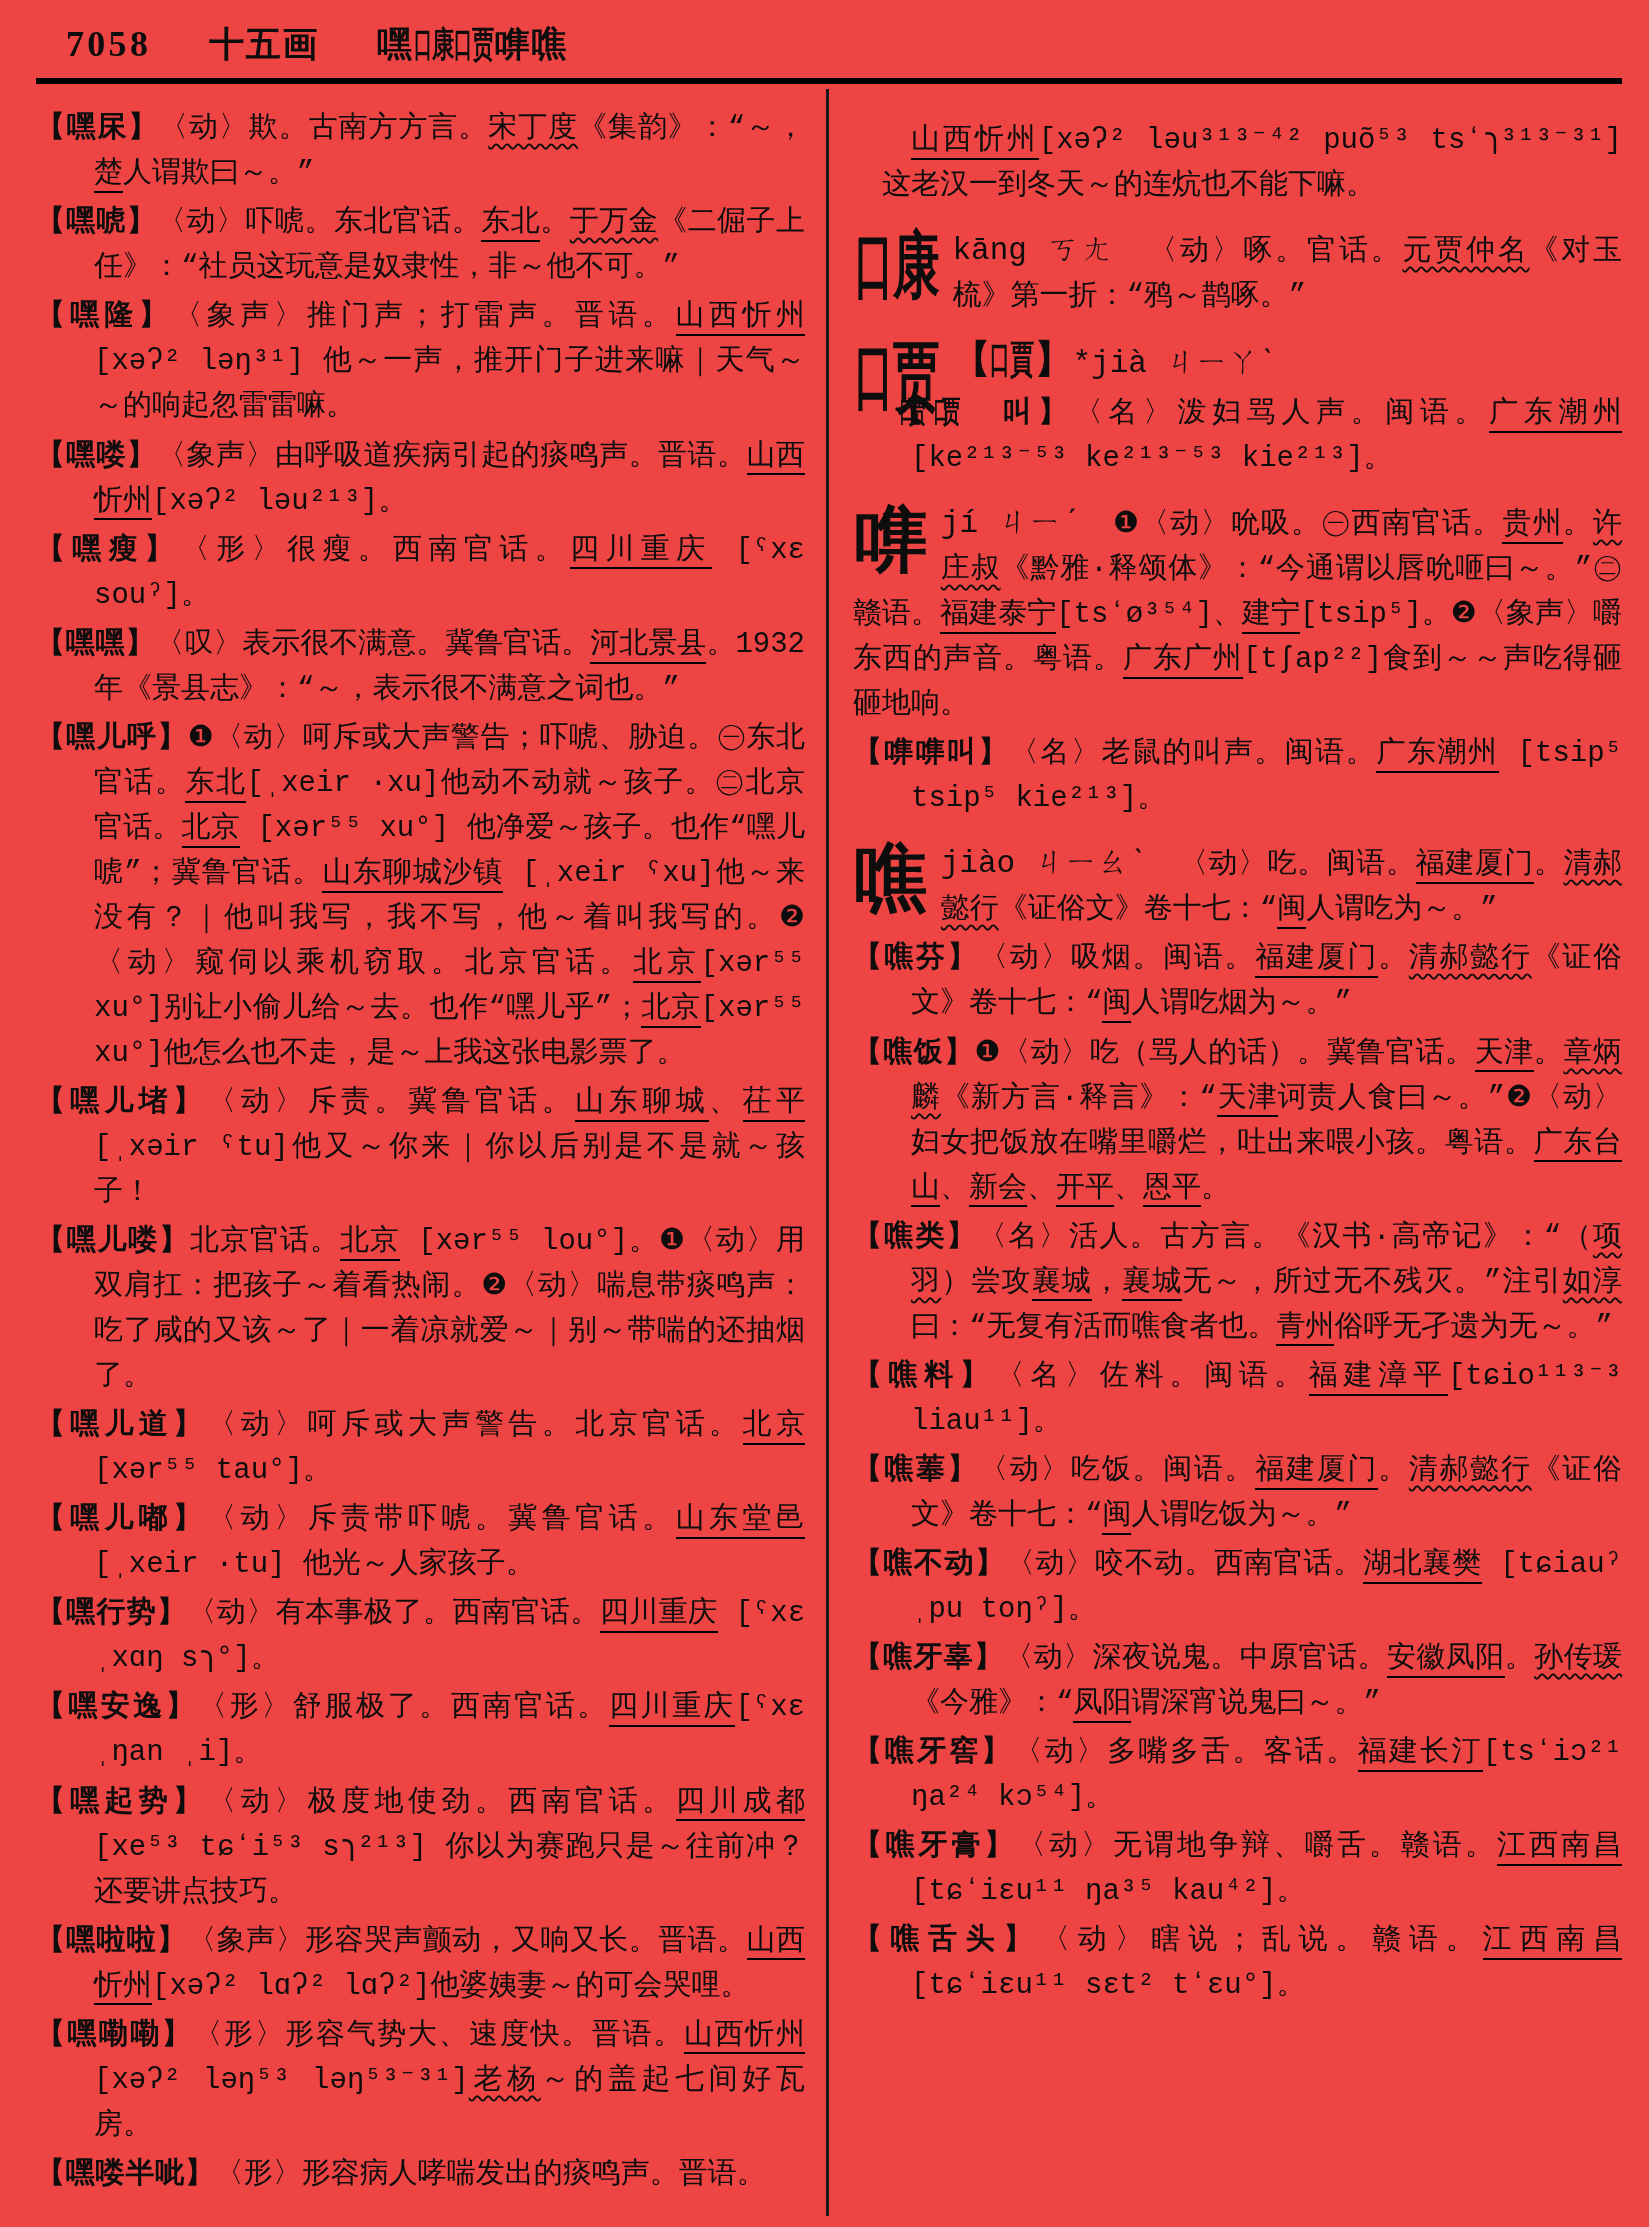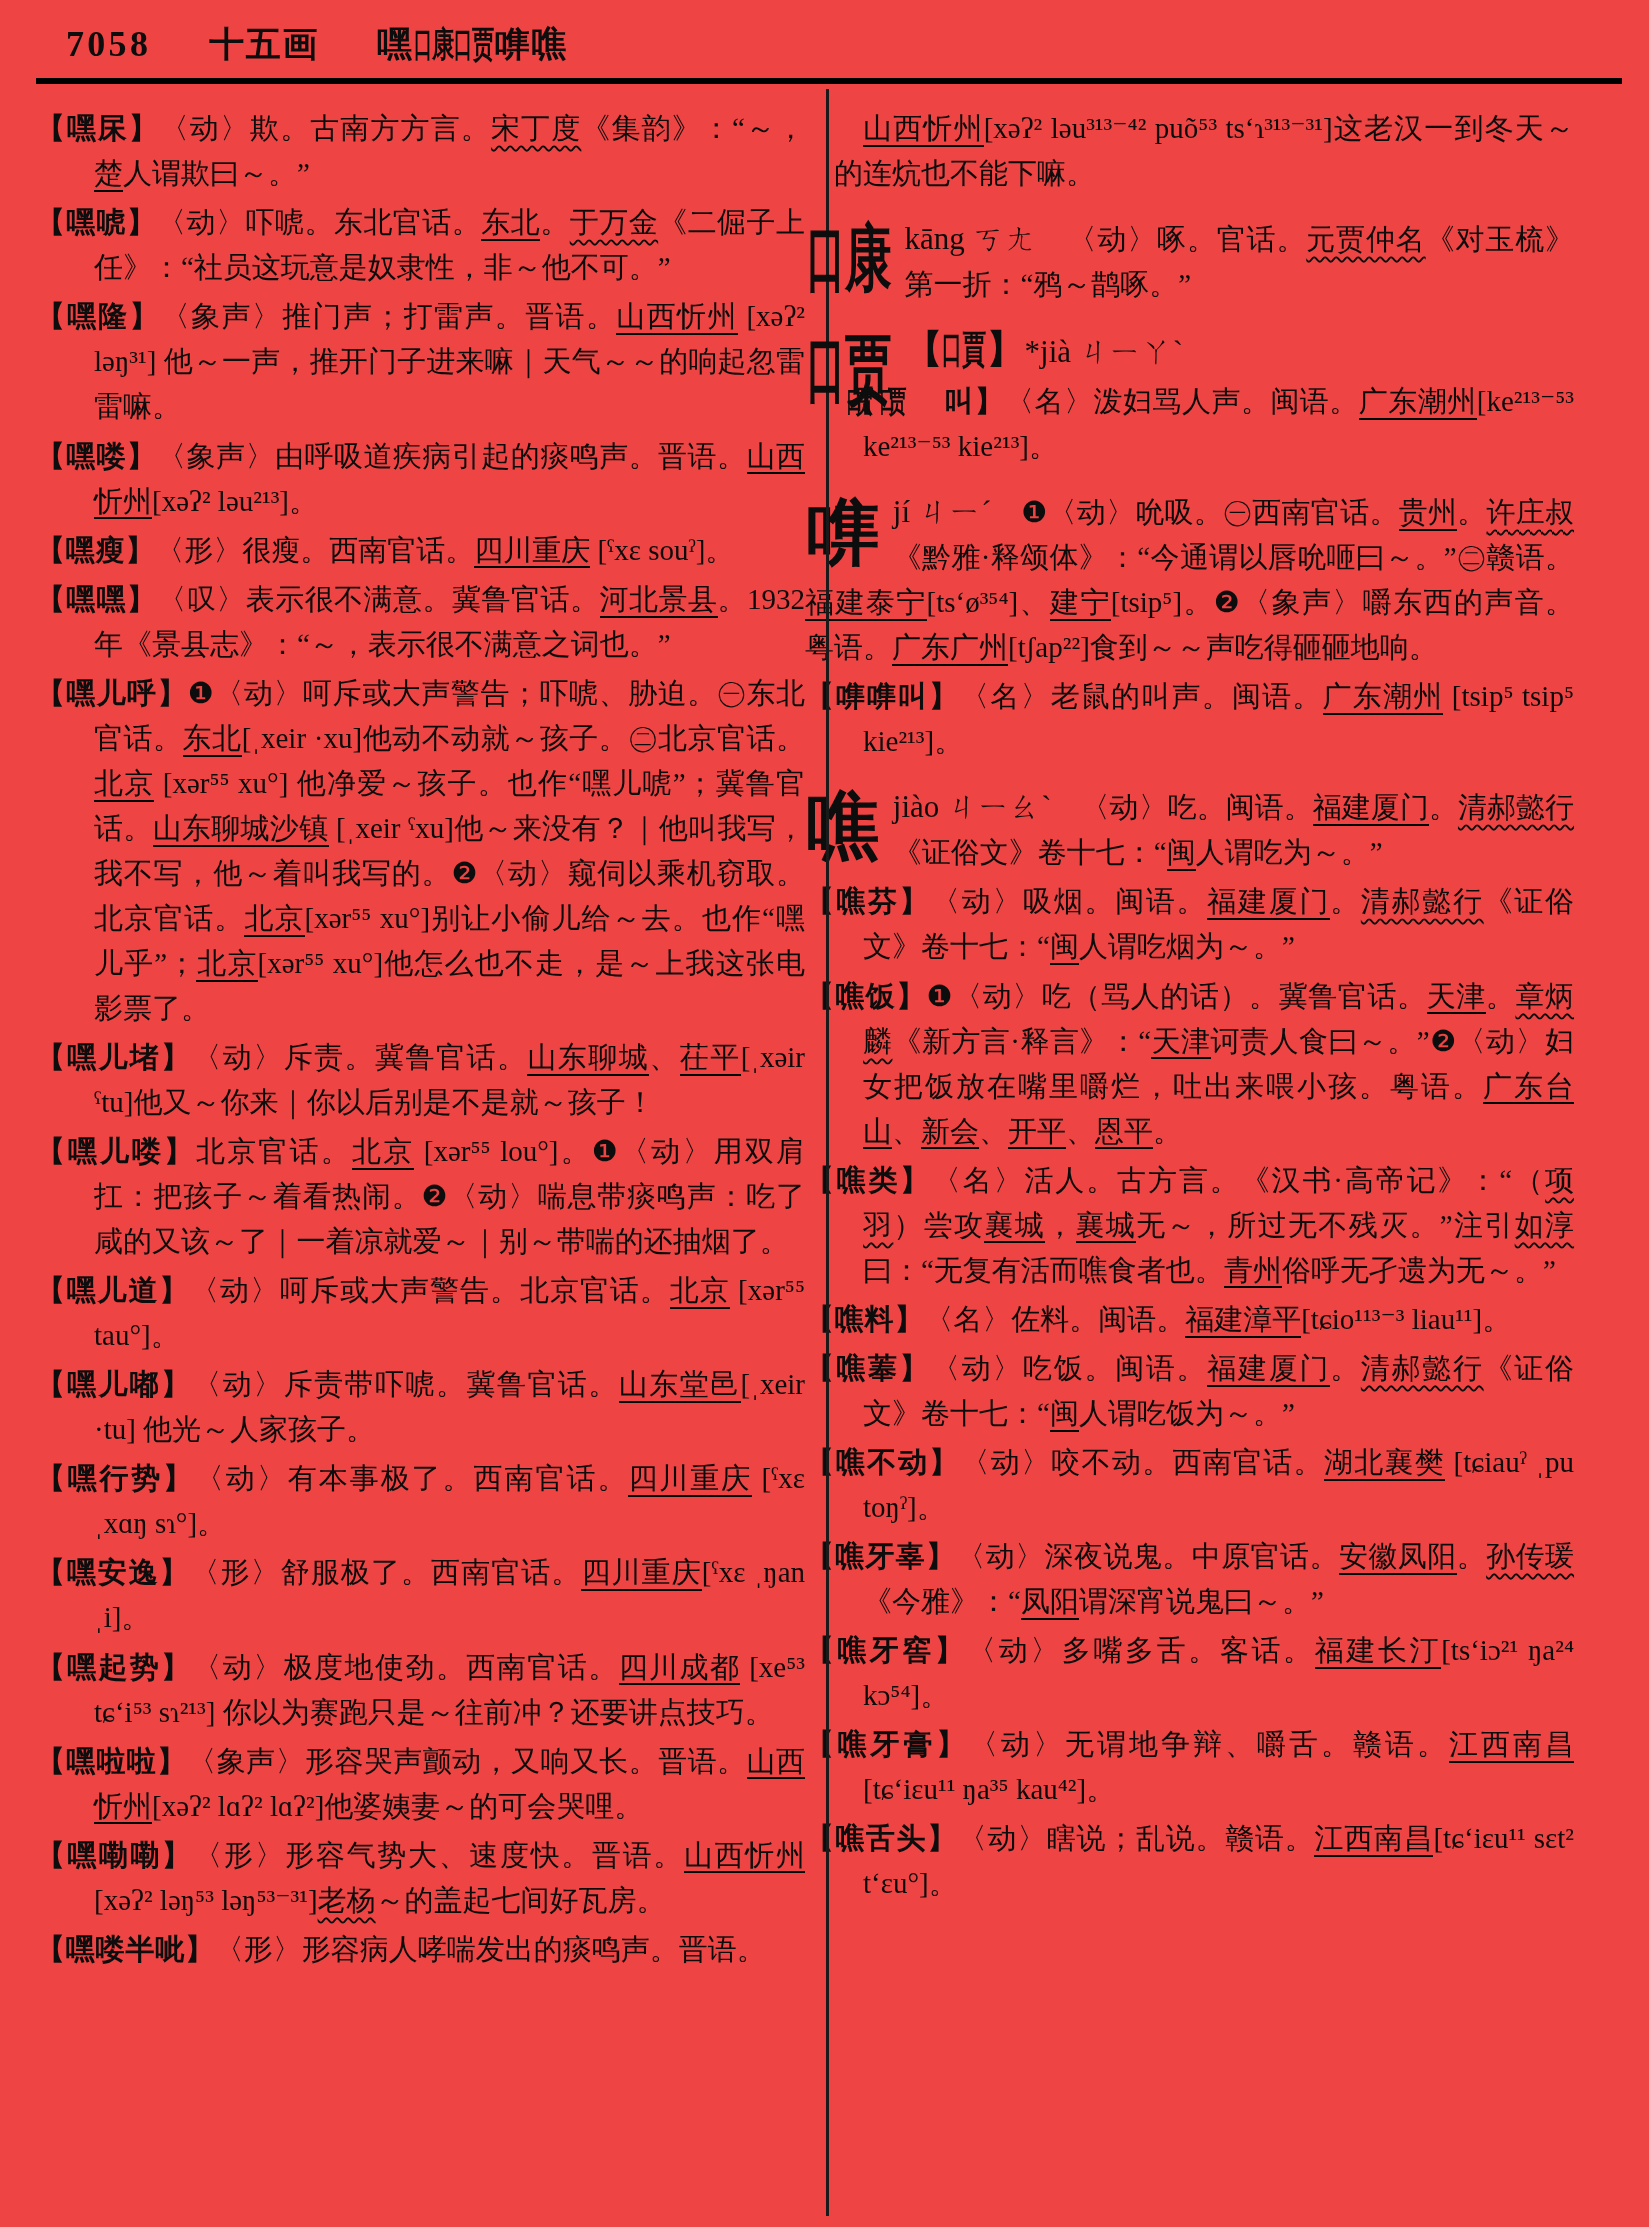--- a/index.html
+++ b/index.html
@@ -15,32 +15,32 @@
     overflow:hidden;
   }
   .pg-header{
     display:flex;align-items:baseline;
     font-size:35px;font-weight:bold;
     padding-left:30px;gap:58px;
     letter-spacing:1.6px;
   }
   .pg-header .num{font-size:36px;letter-spacing:3.3px;}
   .hrule{height:5.8px;background:#000;margin-top:10px;}
-  .cols{display:flex;margin-top:18px;}
+  .cols{display:flex;gap:48px;margin-top:18px;font-family:Liberation Mono, monospace;}
   .col{
     width:calc(50% - 24px);
     font-size:29px;line-height:45px;
     text-align:justify;
   }
   .divider{
     position:absolute;left:826px;top:89px;bottom:11.5px;
     width:2.5px;background:#1a1a1a;
   }
   .entry{padding-left:58px;text-indent:-58px;margin:4.1px 0;}
-  .entry.cont{padding-left:29px;text-indent:29px;margin-top:4px;}
+  .entry.cont{padding-left:29px;text-indent:29px;margin-top:16px;}
   .entry.head-entry{padding-left:0;text-indent:0;margin-top:20px;}
   .hw{font-weight:bold;letter-spacing:0.8px;}
   .headchar{
     float:left;font-size:73px;line-height:79px;font-weight:bold;
     margin:3.3px 13.2px 0 1.6px;
   }
   .trad{font-weight:bold;font-size:38px;}
   .pron{font-size:31px;}
   u.pl{text-decoration:none;border-bottom:2.5px solid #000;padding-bottom:0.8px;}
   u.bk{

